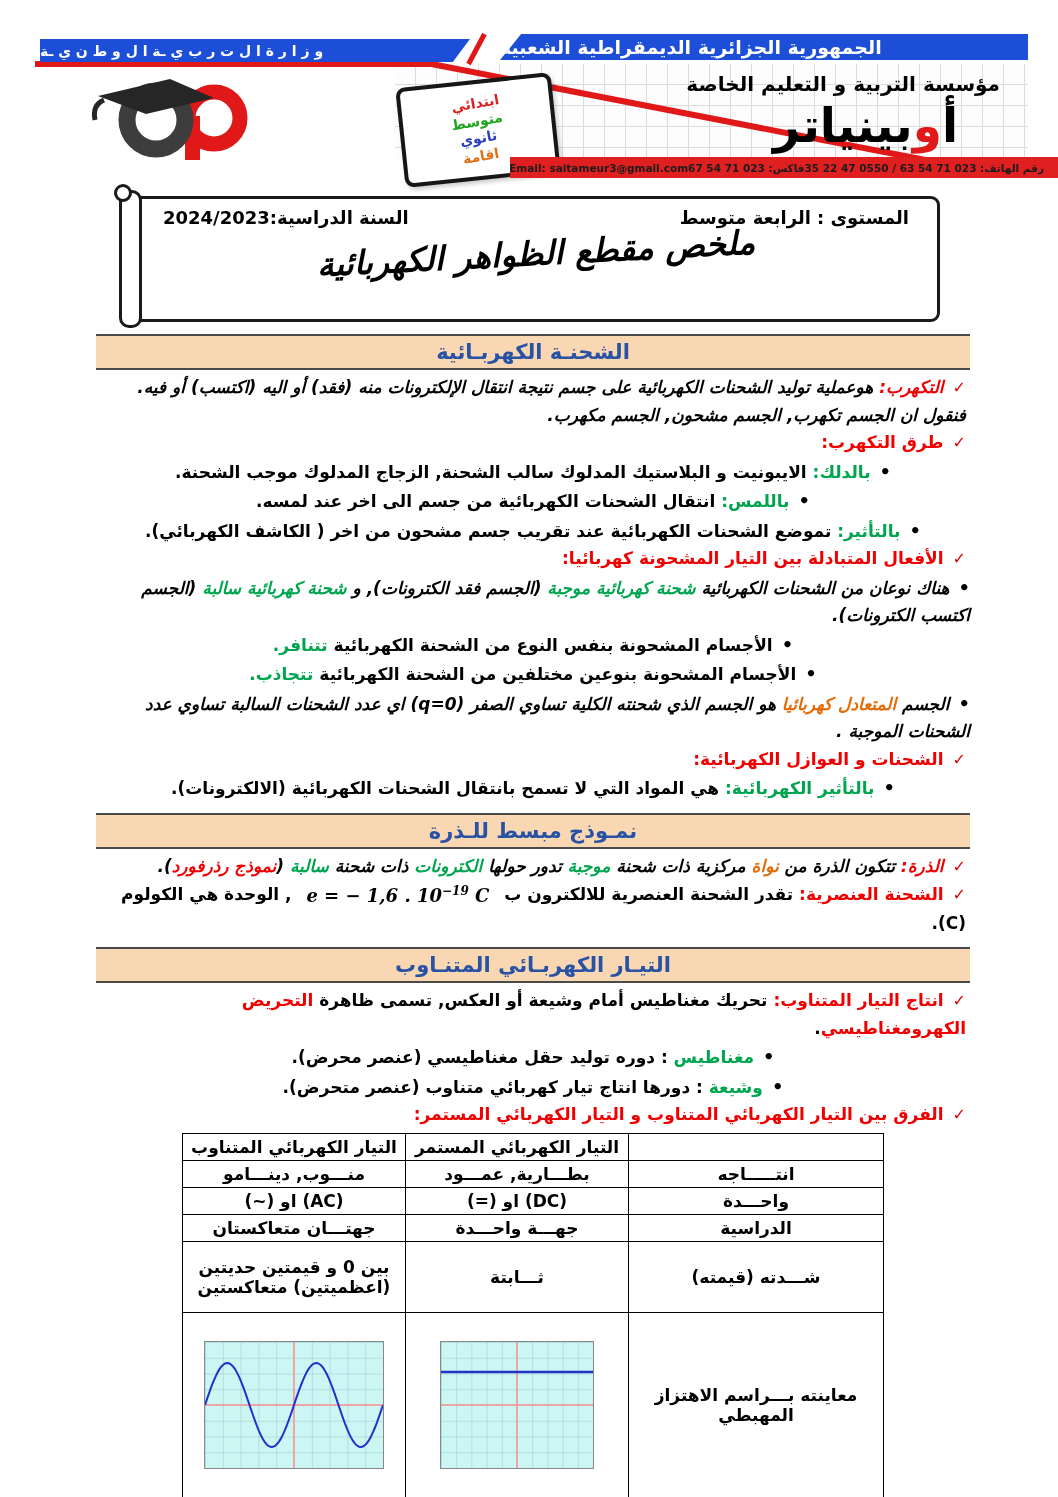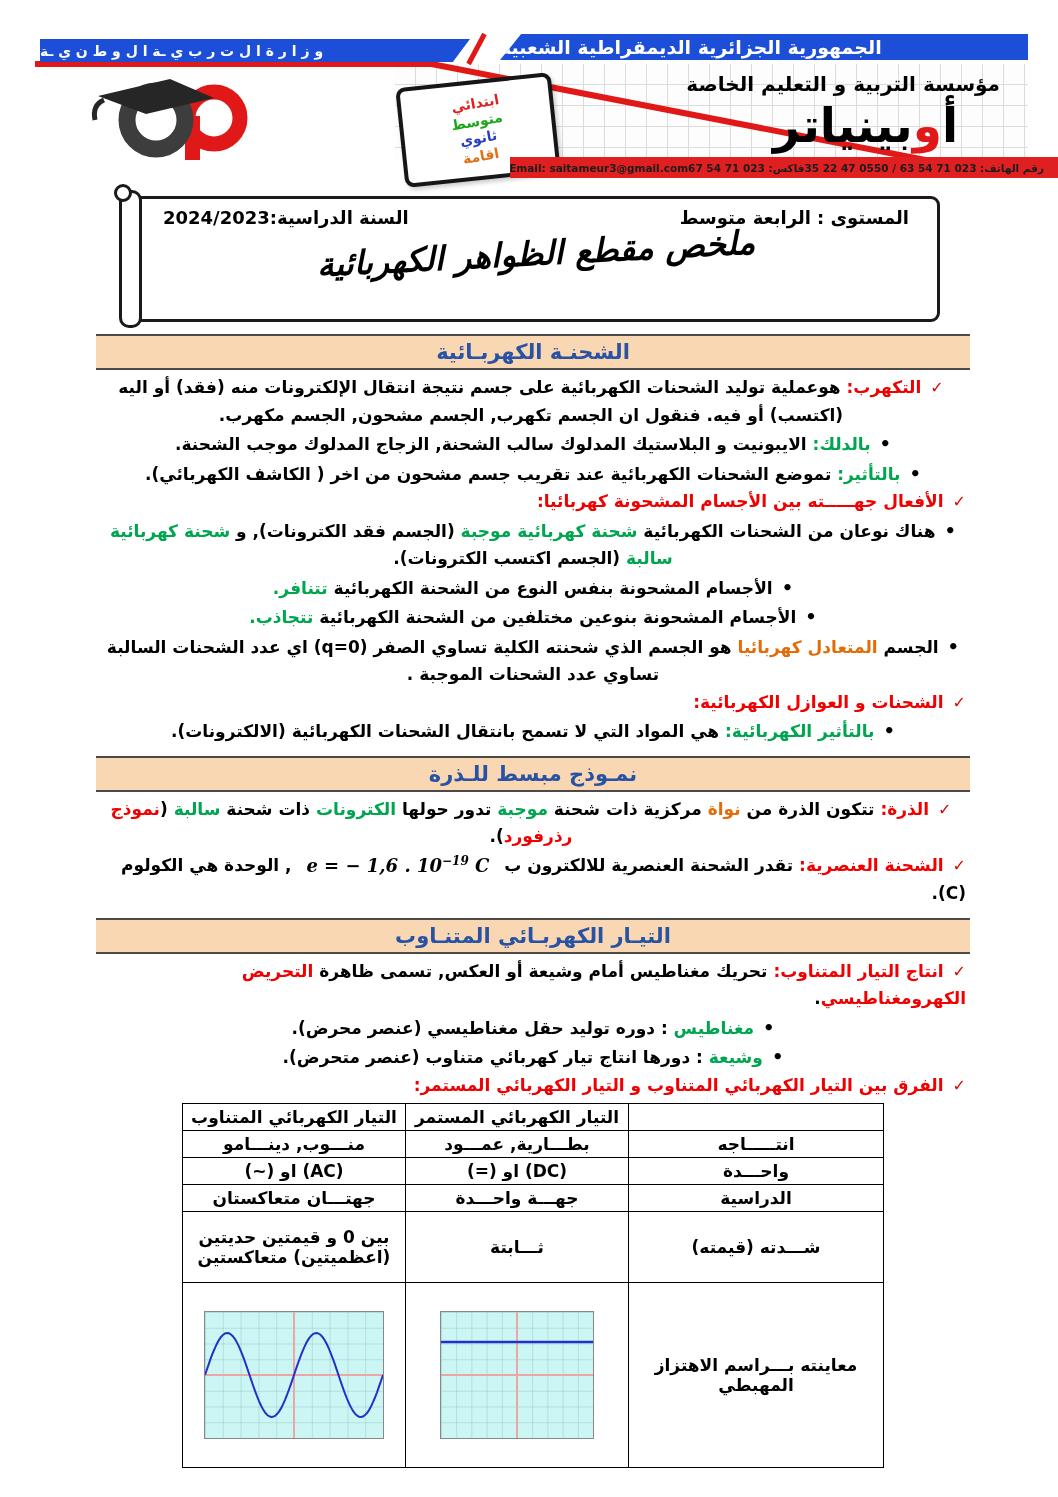--- a/index.html
+++ b/index.html
@@ -35,21 +35,21 @@
   .srow{display:flex;justify-content:space-between;font-weight:bold;font-size:18px;}
   .stitle{text-align:center;font-style:italic;font-weight:bold;font-size:33px;transform:rotate(-3deg);margin-top:6px;font-family:"DejaVu Serif","DejaVu Sans",serif;}
 
   
   .wrap{margin:0 88px 0 96px;}
   .band{background:#f9d7b3;border-top:2px solid #4a4a4a;border-bottom:2px solid #4a4a4a;color:#2853a4;text-align:center;font-weight:bold;font-size:21px;padding:4px 0;margin:10px 0 4px;}
   .items{font-weight:bold;font-size:17px;}
   .item{line-height:1.62;}
   .item.chk{text-align:right;padding-right:4px;}
   .item.dot{text-align:center;}
-  .item.ctr{text-align:center;}
+  .item.ctr{text-align:right;font-style:italic;}
   .mk{margin-left:9px;}
   .chk .mk{color:#e00000;font-size:16px;}
   .dot .mk{color:#000;font-size:18px;}
   .c-r{color:#f00000;}
   .c-g{color:#00a550;}
   .c-o{color:#e36c09;}
   .math{direction:ltr;unicode-bidi:isolate;display:inline-block;font-family:"DejaVu Serif","DejaVu Sans",serif;font-style:italic;font-weight:bold;font-size:18px;margin:0 9px;vertical-align:middle;}
   .math sup{font-size:12px;}
 
   
@@ -112,23 +112,25 @@
       <span>السنة الدراسية:2024/2023</span>
     </div>
     <div class="stitle">ملخص مقطع الظواهر الكهربائية</div>
   </div>
 
   <div class="wrap">
 
     <div class="band">الشحنـة الكهربـائية</div>
     <div class="items">
         <div class="item chk ctr"><span class="mk">✓</span><span class="tx"><span class="c-r">التكهرب:</span><span> هوعملية توليد الشحنات الكهربائية على جسم نتيجة انتقال الإلكترونات منه (فقد) أو اليه (اكتسب) أو فيه. فنقول ان الجسم تكهرب, الجسم مشحون, الجسم مكهرب.</span></span></div>
+        <div class="item chk"><span class="mk">✓</span><span class="tx"><span class="c-r">طرق التكهرب:</span></span></div>
         <div class="item dot"><span class="mk">•</span><span class="tx"><span class="c-g">بالدلك:</span><span> الايبونيت و البلاستيك المدلوك سالب الشحنة, الزجاج المدلوك موجب الشحنة.</span></span></div>
+        <div class="item dot"><span class="mk">•</span><span class="tx"><span class="c-g">باللمس:</span><span> انتقال الشحنات الكهربائية من جسم الى اخر عند لمسه.</span></span></div>
         <div class="item dot"><span class="mk">•</span><span class="tx"><span class="c-g">بالتأثير:</span><span> تموضع الشحنات الكهربائية عند تقريب جسم مشحون من اخر ( الكاشف الكهربائي).</span></span></div>
-        <div class="item chk"><span class="mk">✓</span><span class="tx"><span class="c-r">الأفعال جهـــــته بين الأجسام المشحونة كهربائيا:</span></span></div>
+        <div class="item chk"><span class="mk">✓</span><span class="tx"><span class="c-r">الأفعال المتبادلة بين التيار المشحونة كهربائيا:</span></span></div>
         <div class="item dot ctr"><span class="mk">•</span><span class="tx"><span>هناك نوعان من الشحنات الكهربائية </span><span class="c-g">شحنة كهربائية موجبة</span><span> (الجسم فقد الكترونات), و </span><span class="c-g">شحنة كهربائية سالبة</span><span> (الجسم اكتسب الكترونات).</span></span></div>
         <div class="item dot"><span class="mk">•</span><span class="tx"><span>الأجسام المشحونة بنفس النوع من الشحنة الكهربائية </span><span class="c-g">تتنافر.</span></span></div>
         <div class="item dot"><span class="mk">•</span><span class="tx"><span>الأجسام المشحونة بنوعين مختلفين من الشحنة الكهربائية </span><span class="c-g">تتجاذب.</span></span></div>
         <div class="item dot ctr"><span class="mk">•</span><span class="tx"><span>الجسم </span><span class="c-o">المتعادل كهربائيا</span><span> هو الجسم الذي شحنته الكلية تساوي الصفر (q=0) اي عدد الشحنات السالبة تساوي عدد الشحنات الموجبة .</span></span></div>
         <div class="item chk"><span class="mk">✓</span><span class="tx"><span class="c-r">الشحنات و العوازل الكهربائية:</span></span></div>
         <div class="item dot"><span class="mk">•</span><span class="tx"><span class="c-g">بالتأثير الكهربائية:</span><span> هي المواد التي لا تسمح بانتقال الشحنات الكهربائية (الالكترونات).</span></span></div>
       </div>
 
     <div class="band">نمـوذج مبسط للـذرة</div>
     <div class="items">

